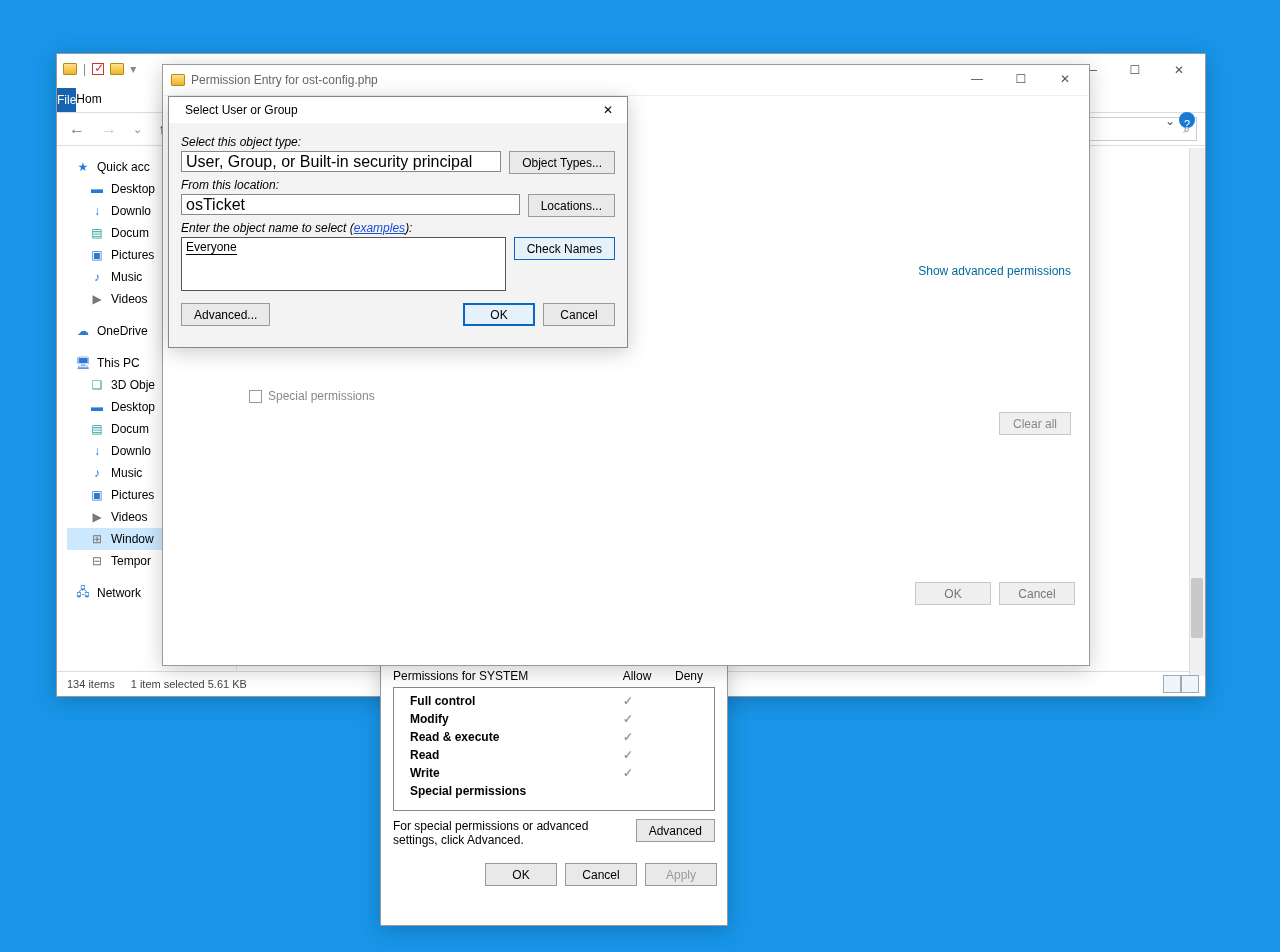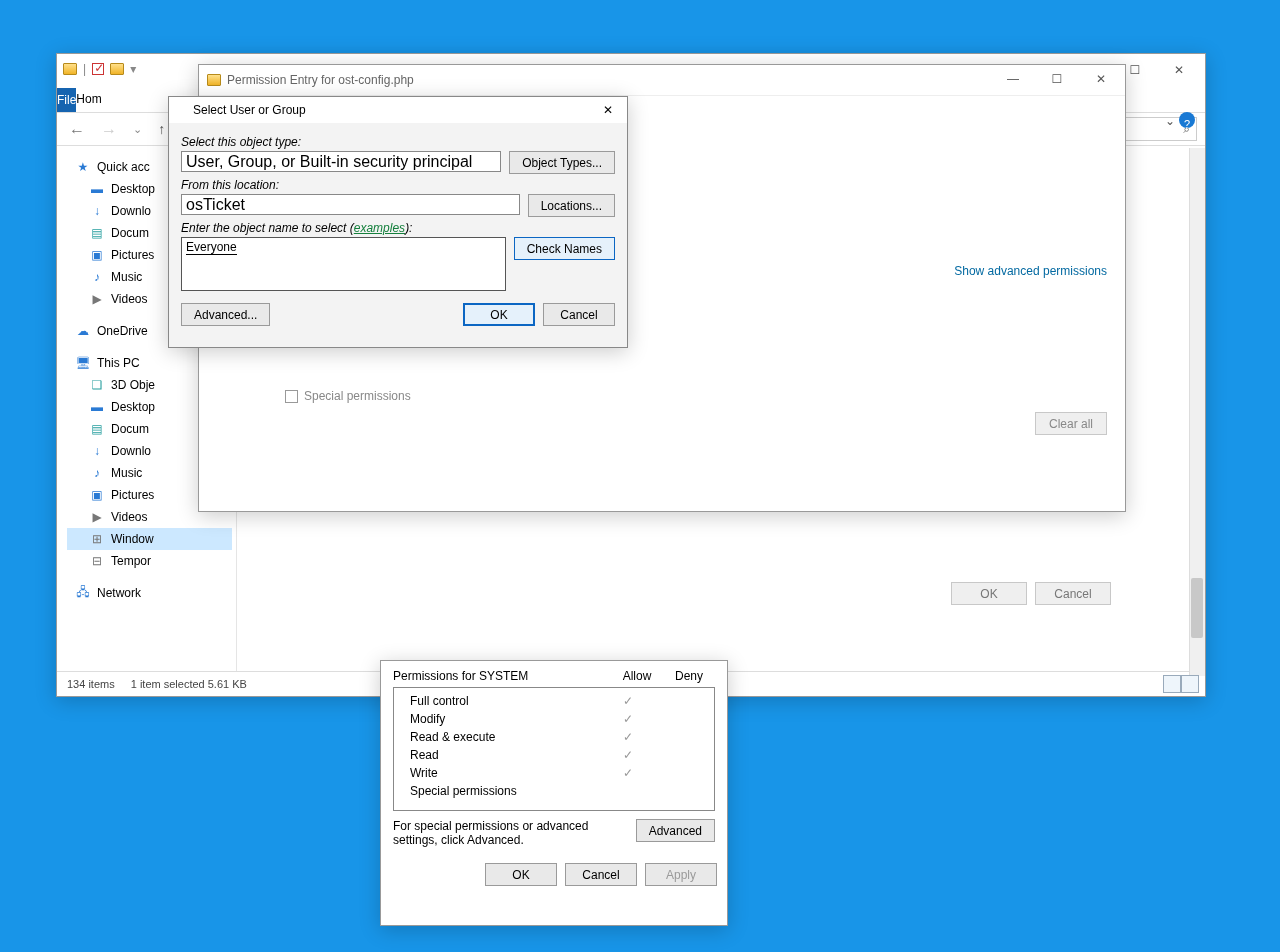--- a/index.html
+++ b/index.html
@@ -30,49 +30,49 @@
   #exp-status{height:24px;border-top:1px solid #ddd;display:flex;align-items:center;padding:0 10px;gap:16px;color:#444;font-size:11px;}
   .viewbtns{position:absolute;right:6px;bottom:3px;display:flex;gap:0;}
   .vbtn{width:18px;height:18px;border:1px solid #9ab;background:#eef5fb;}
   
   #props{left:380px;top:660px;width:348px;height:266px;}
   #props-inner{padding:8px 12px;}
   .perm-hdr{display:flex;font-size:12px;margin-bottom:4px;}
   .perm-hdr span:first-child{flex:1;}
   .perm-hdr .col{width:52px;text-align:center;}
   .permbox{border:1px solid #888;height:124px;padding:4px 8px;}
-  .permrow{display:flex;height:18px;align-items:center;font-size:12px;}
+  .permrow{display:flex;height:18px;align-items:center;font-size:12px;font-weight:bold;}
   .permrow span:first-child{flex:1;padding-left:8px;}
   .chk{width:52px;text-align:center;color:#999;}
   .btn{background:#e9e9e9;border:1px solid #9a9a9a;height:23px;padding:0 12px;font-size:12px;display:inline-flex;align-items:center;justify-content:center;min-width:72px;}
   .btn.dis{color:#9a9a9a;}
   #props-foot{display:flex;justify-content:flex-end;gap:8px;padding:8px 10px;border-top:0;}
   
-  #permentry{left:162px;top:64px;width:928px;height:448px;background:#fff;margin-left:36px;}
+  #permentry{left:162px;top:64px;width:928px;height:602px;background:#fff;}
   #pe-title{height:30px;display:flex;align-items:center;padding:0 8px;gap:6px;color:#666;}
   #pe-sys{position:absolute;right:2px;top:2px;display:flex;}
   #pe-body{position:relative;height:520px;border-top:1px solid #eee;}
   #pe-advlink{position:absolute;right:18px;top:168px;color:#0369a1;}
   #pe-special{position:absolute;left:86px;top:293px;display:flex;align-items:center;gap:6px;color:#888;}
   .cbox{width:13px;height:13px;border:1px solid #999;background:#fff;}
   #pe-clear{position:absolute;right:18px;top:316px;}
   #pe-clear .btn{background:#efefef;color:#888;border-color:#c8c8c8;}
   #pe-foot{position:absolute;bottom:10px;right:14px;display:flex;gap:8px;}
   #pe-foot .btn{min-width:76px;background:#efefef;color:#777;border-color:#c8c8c8;}
   
   #selgroup{left:168px;top:96px;width:460px;height:252px;background:#f3f3f3;border:1px solid #888;}
-  #sg-title{height:26px;background:#fff;display:flex;align-items:center;padding:0 24px;font-size:12px;}
+  #sg-title{height:26px;background:#fff;display:flex;align-items:center;padding:0 16px;font-size:12px;}
   #sg-close{position:absolute;right:4px;top:2px;width:30px;height:22px;display:flex;align-items:center;justify-content:center;}
   .sg-body{padding:8px 12px;}
   .sg-lbl{font-size:12px;margin-top:4px;font-style:italic;}
   .sg-row{display:flex;gap:8px;align-items:flex-start;margin-top:2px;}
   .sg-field{flex:1;height:21px;border:1px solid #888;background:#fff;padding:1px 4px;font-size:16px;}
   .sg-area{flex:1;height:54px;border:1px solid #555;background:#fff;padding:2px 4px;font-size:12px;}
   .sg-area span{border-bottom:1px solid #000;}
-  .lnk{color:#15803d;text-decoration:underline;}
+  .lnk{color:#1d4ed8;text-decoration:underline;}
   #sg-foot{display:flex;padding:4px 12px 8px;gap:8px;}
   #sg-foot .spacer{flex:1;}
   .btn.primary{border:1px solid #0b66c3;background:#e5f1fb;}
   .btn.focus{border:2px solid #0b66c3;background:#e5f1fb;}
   
   #exp-scroll{position:absolute;right:0;top:94px;width:16px;height:528px;background:#f0f0f0;border-left:1px solid #ddd;}
   #exp-thumb{position:absolute;right:2px;top:430px;width:12px;height:60px;background:#c8c8c8;border-radius:2px;}
   
   .c-blue{color:#2a7ad4;} .c-teal{color:#2aa0a0;} .c-gray{color:#777;}
 </style>

